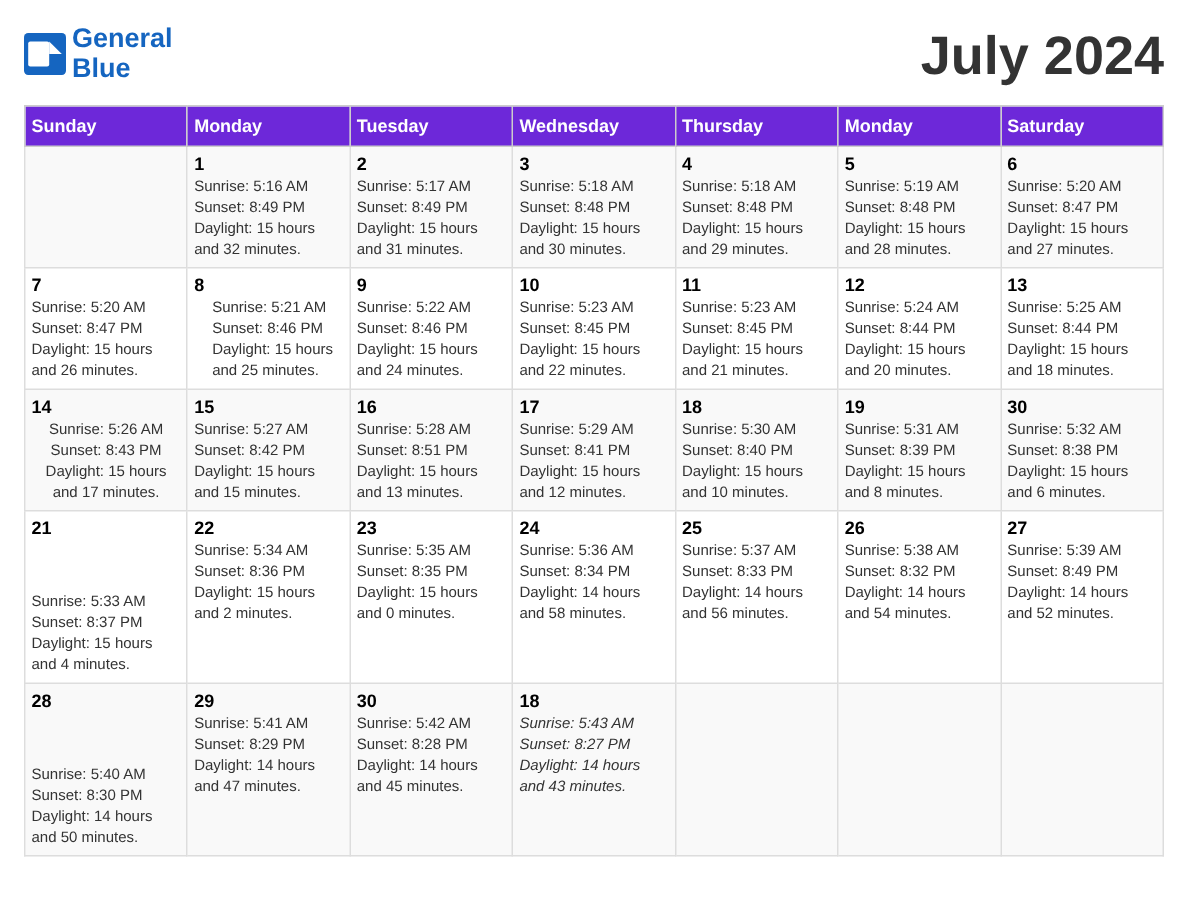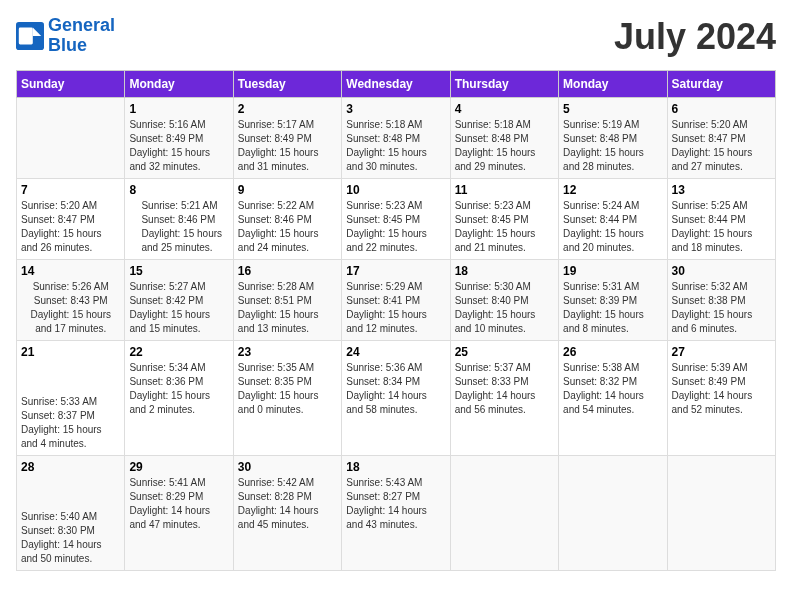--- a/index.html
+++ b/index.html
@@ -339,21 +339,21 @@
         </td>
         <td>
           <span class="day-number">30</span>
           <div class="day-info" style="white-space: pre-line;">Sunrise: 5:42 AM
 Sunset: 8:28 PM
 Daylight: 14 hours
 and 45 minutes.</div>
         </td>
         <td>
           <span class="day-number">18</span>
-          <div class="day-info" style="white-space: pre-line;">Sunrise: 5:43 AM
+          <div class="day-info" style="white-space: pre-line; font-style: italic;">Sunrise: 5:43 AM
 Sunset: 8:27 PM
 Daylight: 14 hours
 and 43 minutes.</div>
         </td>
         <td></td>
         <td></td>
         <td></td>
       </tr>
     </tbody>
 </table>

